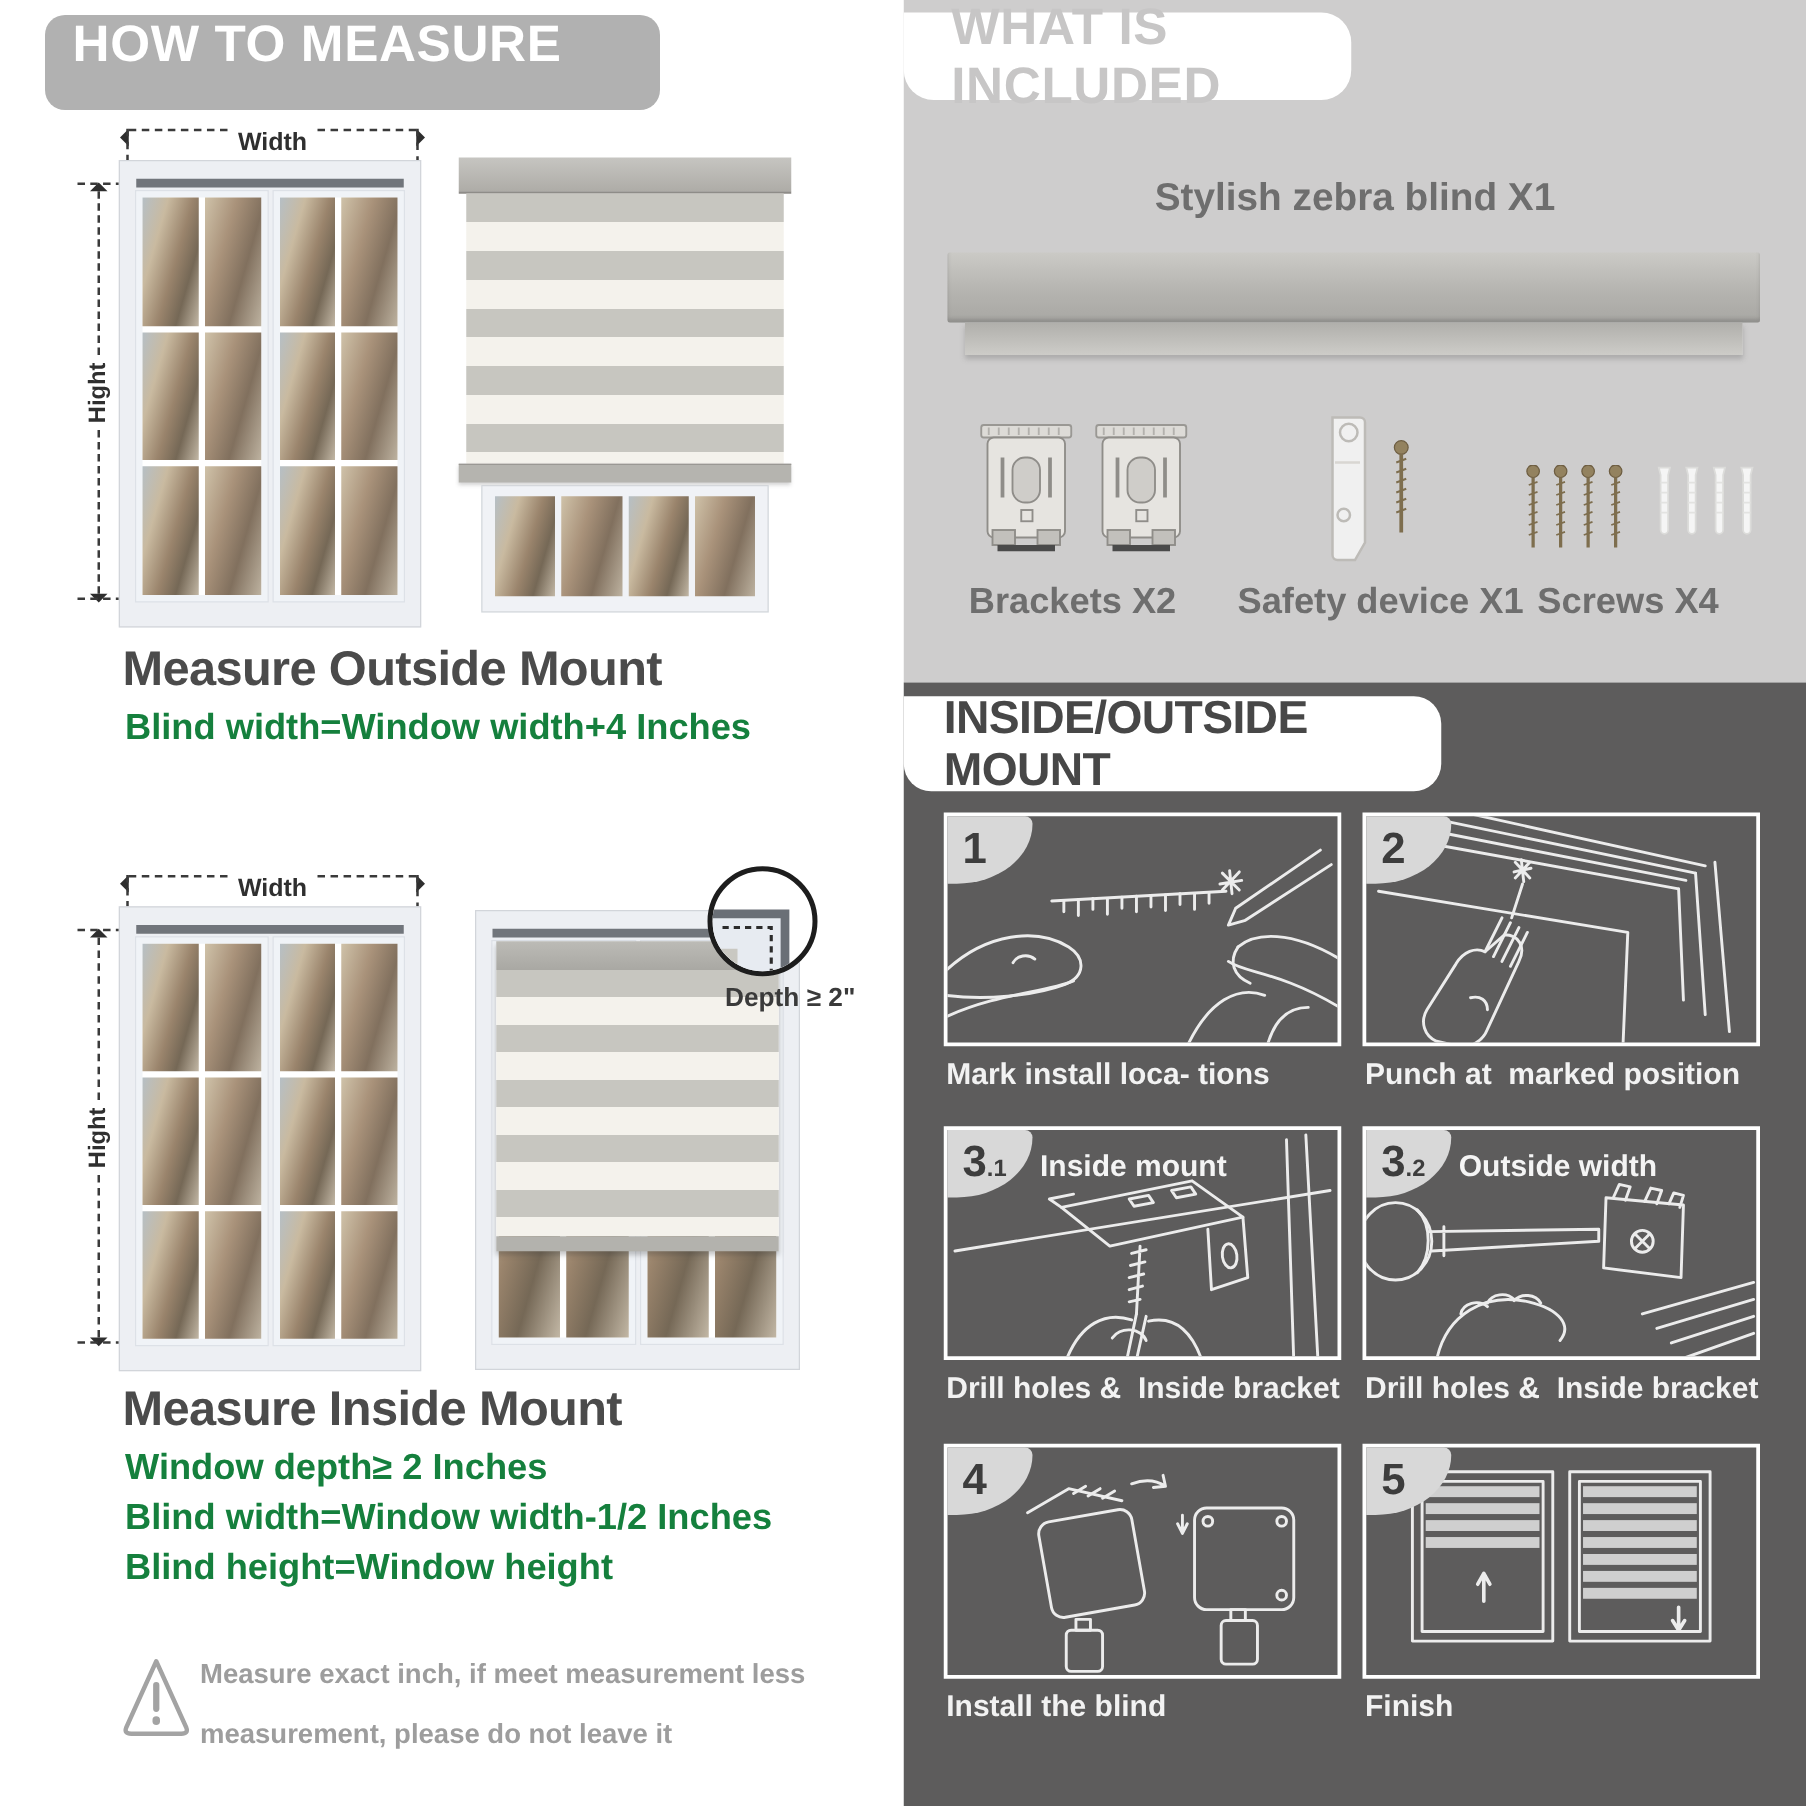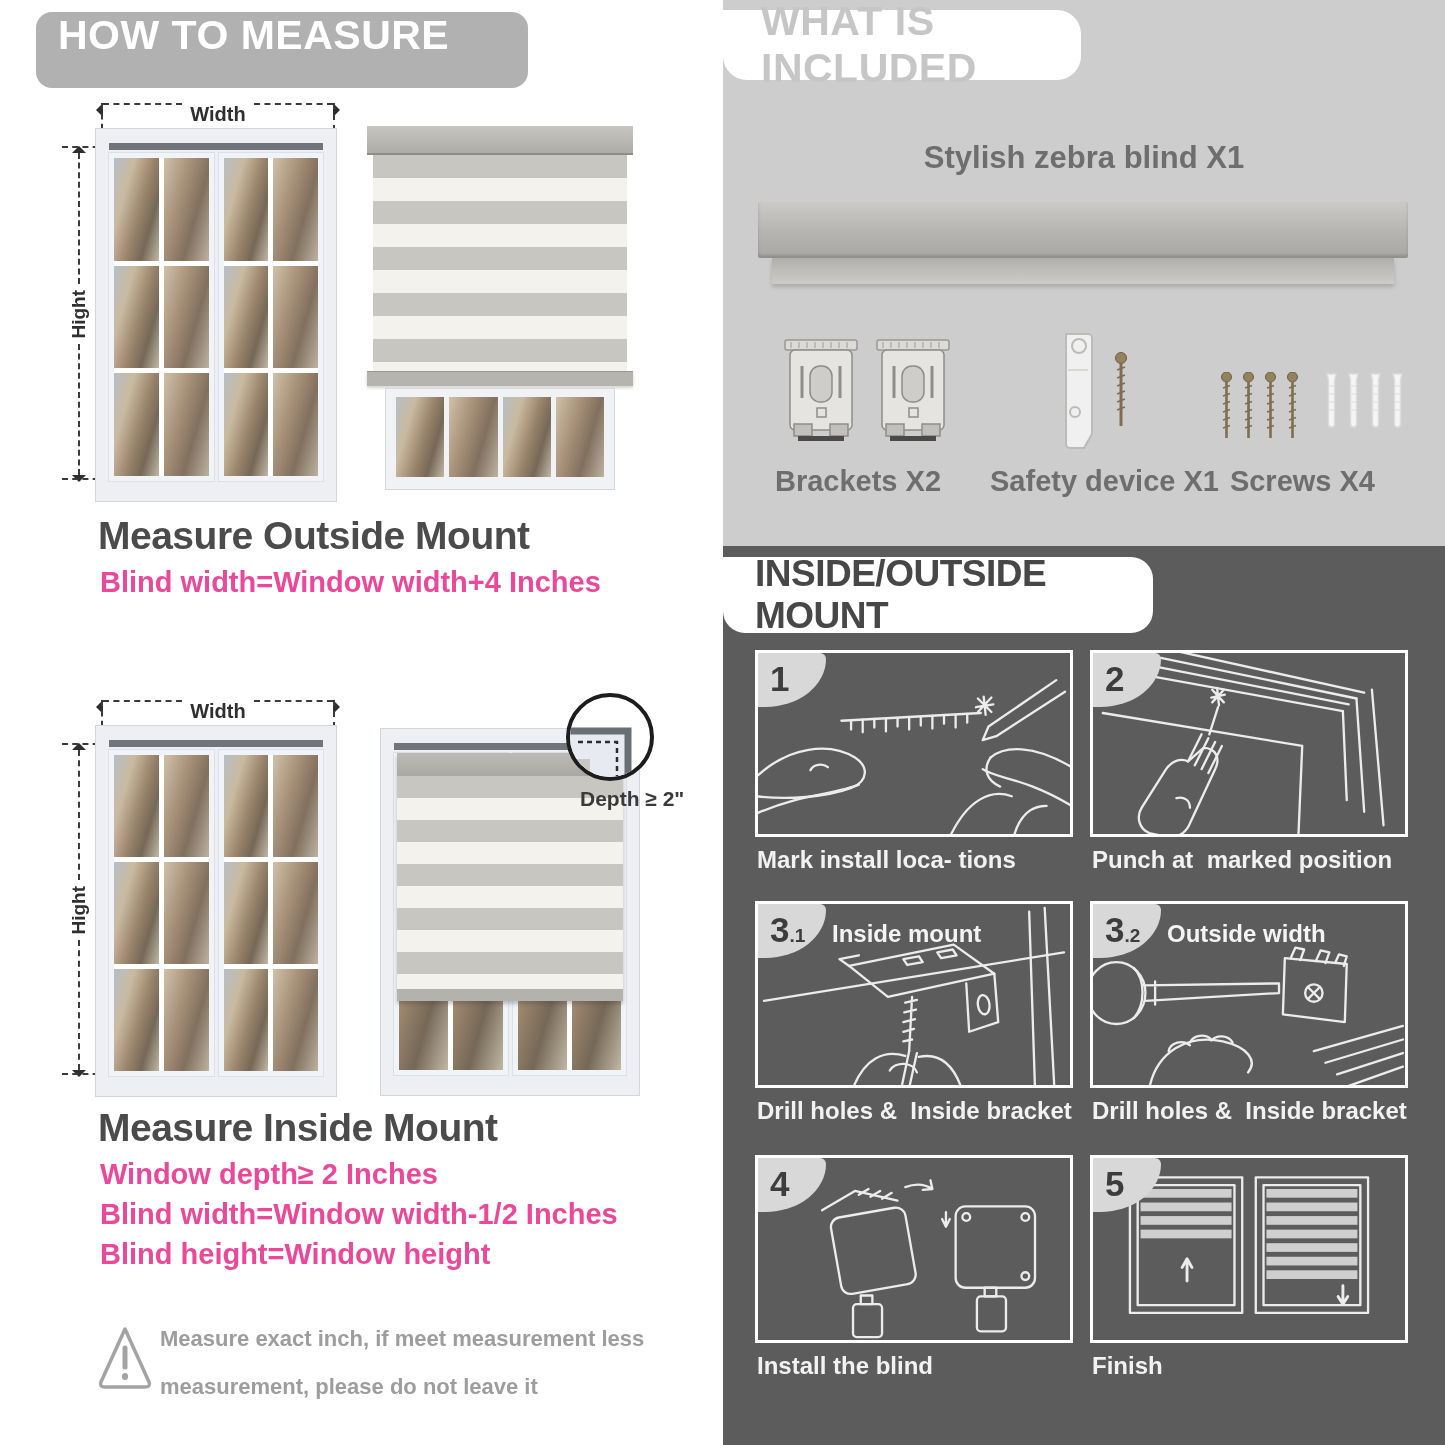--- a/index.html
+++ b/index.html
@@ -63,21 +63,21 @@
                transform:rotate(180deg);padding:6px 0;}
   .stub-v{border-left:2.5px dashed #3a3a3a;width:0;}
   .stub-h{border-top:2.5px dashed #3a3a3a;height:0;}
 
   
   .zoomc{width:88px;height:88px;border:4px solid #1d1d1d;border-radius:50%;background:#fff;overflow:hidden;}
   .depth-lbl{font-size:21px;font-weight:bold;color:#3a3a3a;white-space:nowrap;}
 
   
   .m-title{font-size:39px;font-weight:bold;color:#4b4b4b;letter-spacing:-.5px;white-space:nowrap;}
-  .m-line{font-size:29px;font-weight:bold;color:#ec4899;white-space:nowrap;}
+  .m-line{font-size:29px;font-weight:bold;color:#15803d;white-space:nowrap;}
   .warn-line{font-size:22px;font-weight:600;color:#9d9d9d;line-height:24px;white-space:nowrap;}
   .prod-lbl{font-size:31px;font-weight:bold;color:#6e6e6e;text-align:center;}
   .item-lbl{font-size:29px;font-weight:bold;color:#6e6e6e;text-align:center;white-space:nowrap;}
 
   
   .rail-top{background:linear-gradient(180deg,#cbcac6,#b5b4b0 55%,#a8a7a3);border-radius:2px;
             box-shadow:inset 0 -3px 3px rgba(90,90,90,.3);}
   .rail-bot{background:linear-gradient(180deg,#b0afab,#cdccc8);box-shadow:0 3px 4px rgba(120,120,120,.4);}
 
   

